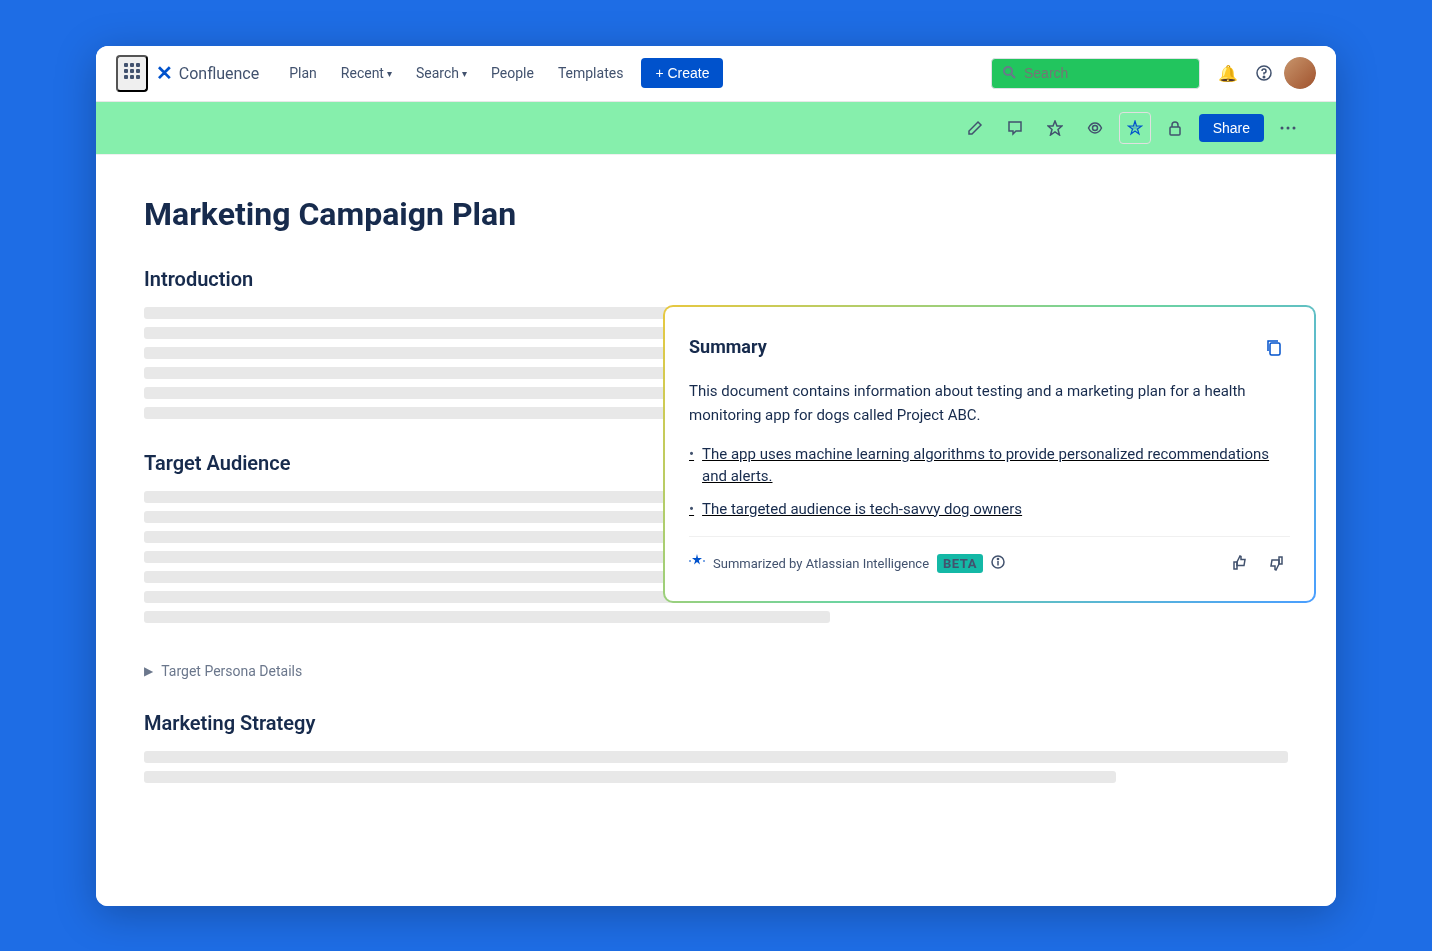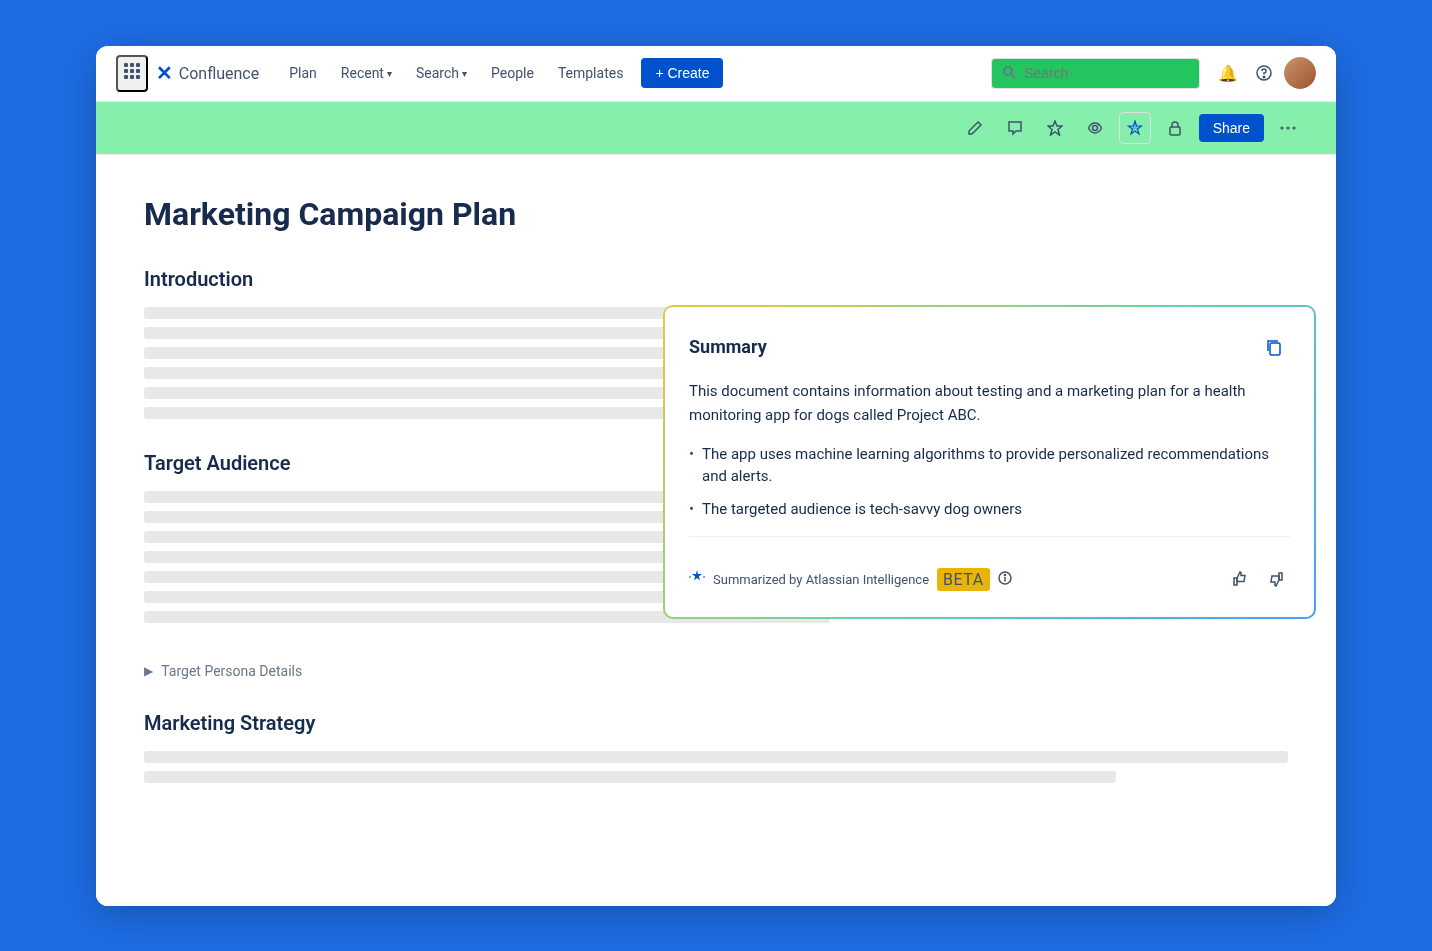--- a/index.html
+++ b/index.html
@@ -264,20 +264,21 @@
     .summary-body {
       font-size: 15px;
       color: #172b4d;
       line-height: 1.6;
       margin-bottom: 16px;
     }
     .summary-list {
       list-style: none;
       padding: 0;
       margin: 12px 0;
+      text-decoration: underline;
     }
     .summary-list li {
       display: flex;
       align-items: flex-start;
       gap: 8px;
       margin-bottom: 10px;
       font-size: 15px;
       color: #172b4d;
       line-height: 1.5;
     }
@@ -285,35 +286,35 @@
       content: "•";
       margin-top: 0;
       flex-shrink: 0;
       color: #42526e;
     }
     .summary-footer {
       display: flex;
       align-items: center;
       justify-content: space-between;
       margin-top: 16px;
-      padding-top: 28px;
+      padding-top: 12px;
       border-top: 1px solid #f0f0f0;
     }
     .ai-badge-row {
       display: flex;
       align-items: center;
       gap: 8px;
     }
     .ai-star-icon { color: #0052cc; font-size: 16px; }
     .ai-label { font-size: 13px; color: #42526e; }
     .beta-badge {
-      background: #eab308;
-      color: #42526e;
-      font-size: 16px;
-      font-weight: 400;
+      background: #14b8a6;
+      color: #42526e;
+      font-size: 13px;
+      font-weight: 700;
       padding: 2px 6px;
       border-radius: 3px;
       letter-spacing: 0.5px;
     }
     .info-icon { color: #42526e; font-size: 14px; cursor: pointer; }
     .feedback-icons {
       display: flex;
       align-items: center;
       gap: 8px;
     }

